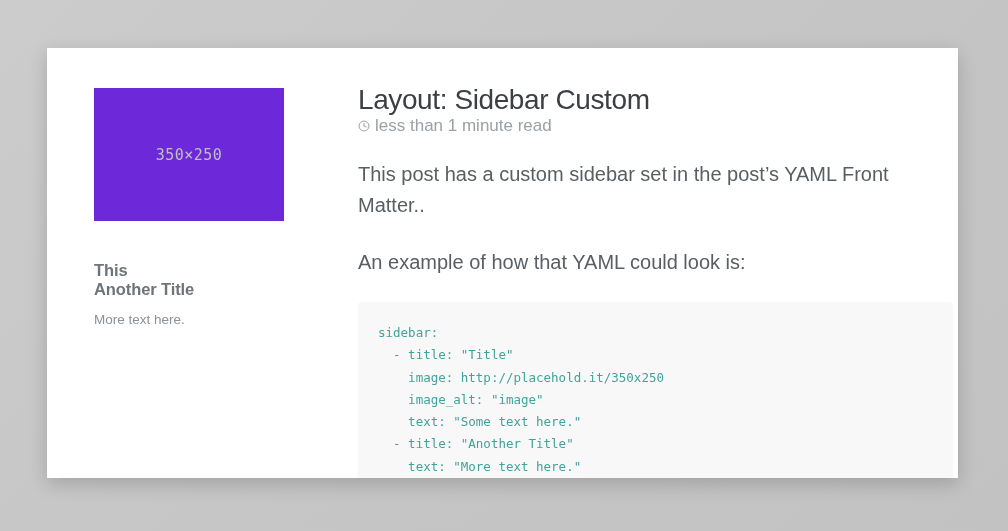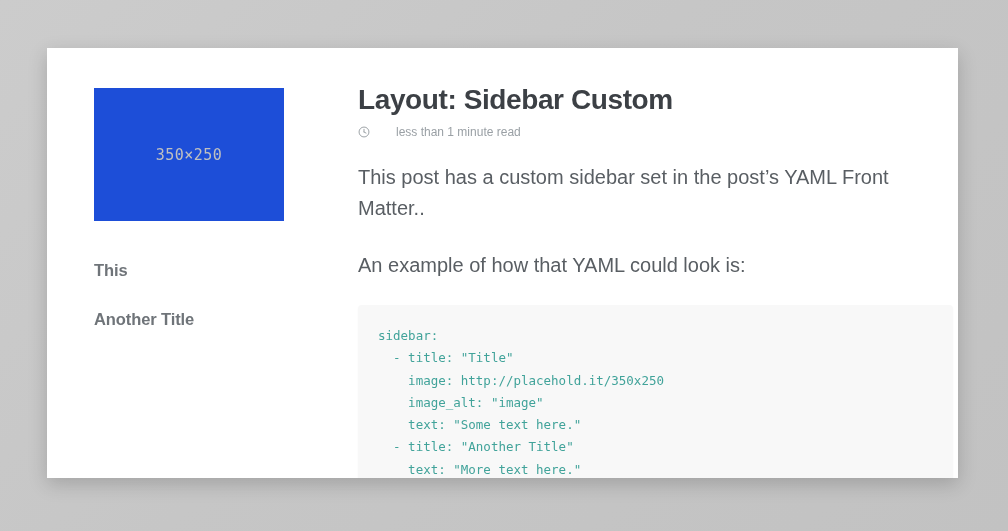--- a/index.html
+++ b/index.html
@@ -43,21 +43,21 @@
   .sidebar {
     position: absolute;
     left: 47px;
     top: 40px;
     width: 200px;
   }
 
   .placeholder-img {
     width: 190px;
     height: 133px;
-    background: #1d4ed8;
+    background: #6d28d9;
     display: flex;
     align-items: center;
     justify-content: center;
   }
   .placeholder-label {
     font-family: "DejaVu Sans Mono", monospace;
     font-size: 15px;
     letter-spacing: 0.5px;
     color: #c0c0c0;
     user-select: none;
@@ -76,47 +76,45 @@
   }
   .sidebar-text {
     margin: 0;
     padding: 0;
     font-size: 13.5px;
     color: #8c9196;
     line-height: 1.5;
   }
   .block-1 { margin-top: 40px; }
   .block-1 .sidebar-text { margin-top: 11px; }
-  .block-2 { margin-top: 30px; }
+  .block-2 { }
   .block-2 .sidebar-text { margin-top: 11px; }
 
   
   .article {
     position: absolute;
     left: 311px;
     top: 36px;
     right: 0;
   }
 
   .page-title {
     margin: 0;
     font-size: 28px;
-    font-weight: bold;
+    font-weight: normal;
     color: #3c4045;
     letter-spacing: -0.4px;
     line-height: 1.15;
   }
 
   .meta {
     display: flex;
     align-items: center;
-    margin-top: 9px;
-    font-size: 12px;
+    font-size: 17px;
     color: #9aa0a5;
-    gap: 21px;
   }
   .clock-icon {
     display: inline-block;
     width: 12px;
     height: 12px;
     margin-right: 5px;
     flex: 0 0 auto;
   }
   .clock-icon svg { display: block; }
 
@@ -161,20 +159,21 @@
         <div class="placeholder-img">
           <span class="placeholder-label">350×250</span>
         </div>
 
         <div class="sidebar-block block-1">
           <h3 class="sidebar-title">This</h3>
         </div>
 
         <div class="sidebar-block block-2">
           <h3 class="sidebar-title">Another Title</h3>
+          <p class="sidebar-text">More text here.</p>
         </div>
 
       </aside>
 
       <article class="article">
 
         <h1 class="page-title">Layout: Sidebar Custom</h1>
 
         <div class="meta">
           <span class="clock-icon">

